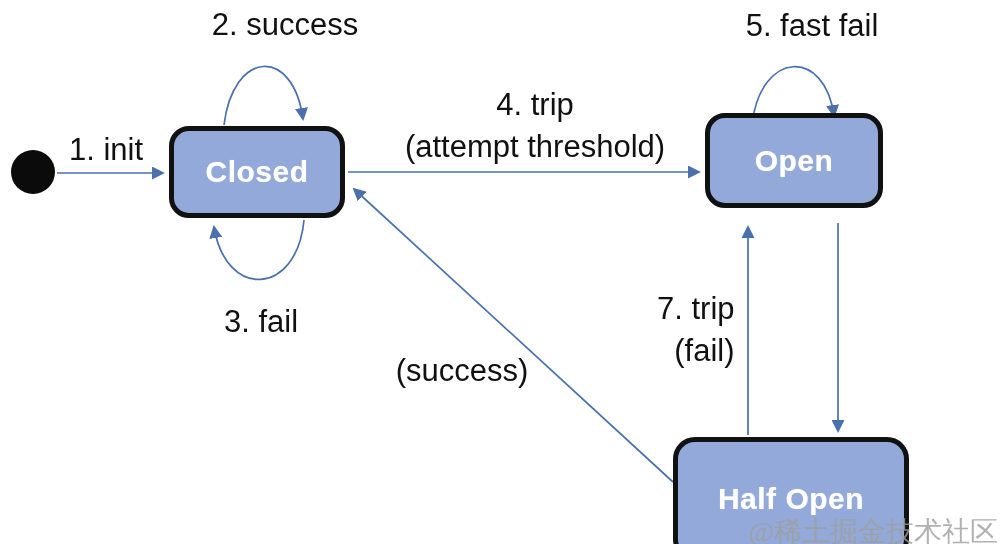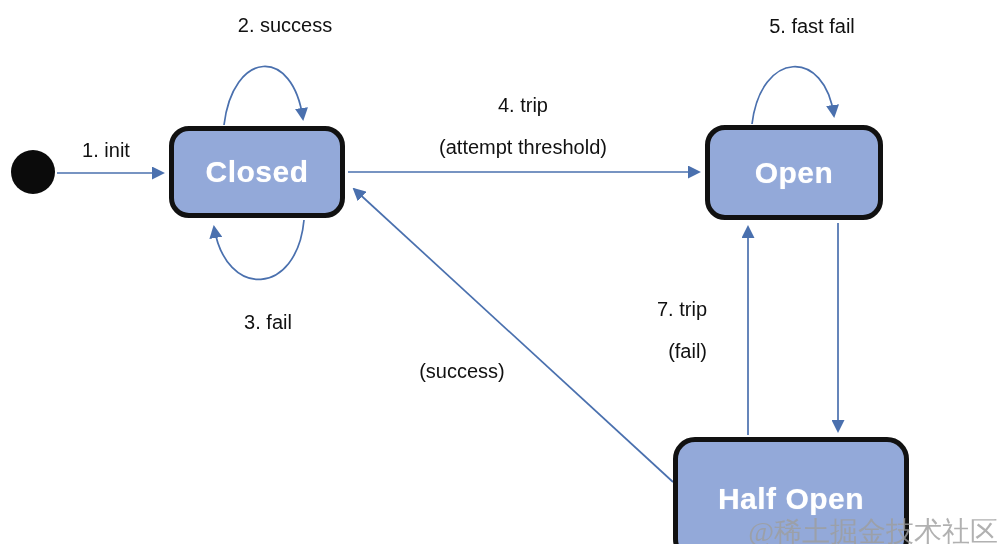--- a/index.html
+++ b/index.html
@@ -20,21 +20,21 @@
     border-radius:20px;
     display:flex;align-items:center;justify-content:center;
   }
   .state .state-label{
     color:#ffffff;font-weight:700;font-size:30px;
     letter-spacing:0.5px;white-space:nowrap;
     text-shadow:0 0 1px rgba(255,255,255,.6);
   }
   .t-label{
     position:absolute;z-index:2;
-    color:#111111;font-size:20px;line-height:42px;
+    color:#111111;font-size:31px;line-height:42px;
     text-align:center;white-space:nowrap;
     transform:translateX(-50%);
   }
   .t-label.left-align{transform:none;text-align:left;}
   .t-label span{display:block;}
   .watermark{
     position:absolute;z-index:3;right:3px;top:513px;
     font-size:28px;color:#9e9e9e;opacity:.8;
     font-family:"Liberation Serif", serif;
     white-space:nowrap;
@@ -68,41 +68,41 @@
 
     <path class="arrow-line" d="M 748 435 L 748 227" marker-end="url(#ah)" stroke="#4a70ae"></path>
 
     <path class="arrow-line" d="M 673 482 L 354 189" marker-end="url(#ah)" stroke="#4a70ae"></path>
   </svg>
 
   <div class="state" style="left:169px;top:126px;width:176px;height:92px;">
     <span class="state-label">Closed</span>
   </div>
 
-  <div class="state" style="left:705px;top:125px;width:178px;height:95px;">
+  <div class="state" style="left:705px;top:113px;width:178px;height:95px;">
     <span class="state-label">Open</span>
   </div>
 
   <div class="state" style="left:673px;top:437px;width:236px;height:124px;border-radius:22px;">
     <span class="state-label">Half Open</span>
   </div>
 
   <div class="t-label" style="left:106px;top:129px;">
     <span>1. init</span>
   </div>
 
   <div class="t-label" style="left:285px;top:4px;">
     <span>2. success</span>
   </div>
 
-  <div class="t-label" style="left:268px;top:301px;">
+  <div class="t-label" style="left:261px;top:301px;">
     <span>3. fail</span>
   </div>
 
-  <div class="t-label" style="left:523px;top:84px;">
+  <div class="t-label" style="left:535px;top:84px;">
     <span>4. trip</span>
     <span>(attempt threshold)</span>
   </div>
 
   <div class="t-label" style="left:812px;top:5px;">
     <span>5. fast fail</span>
   </div>
 
 
   <div class="t-label left-align" style="left:657px;top:288px;text-align:right;">

